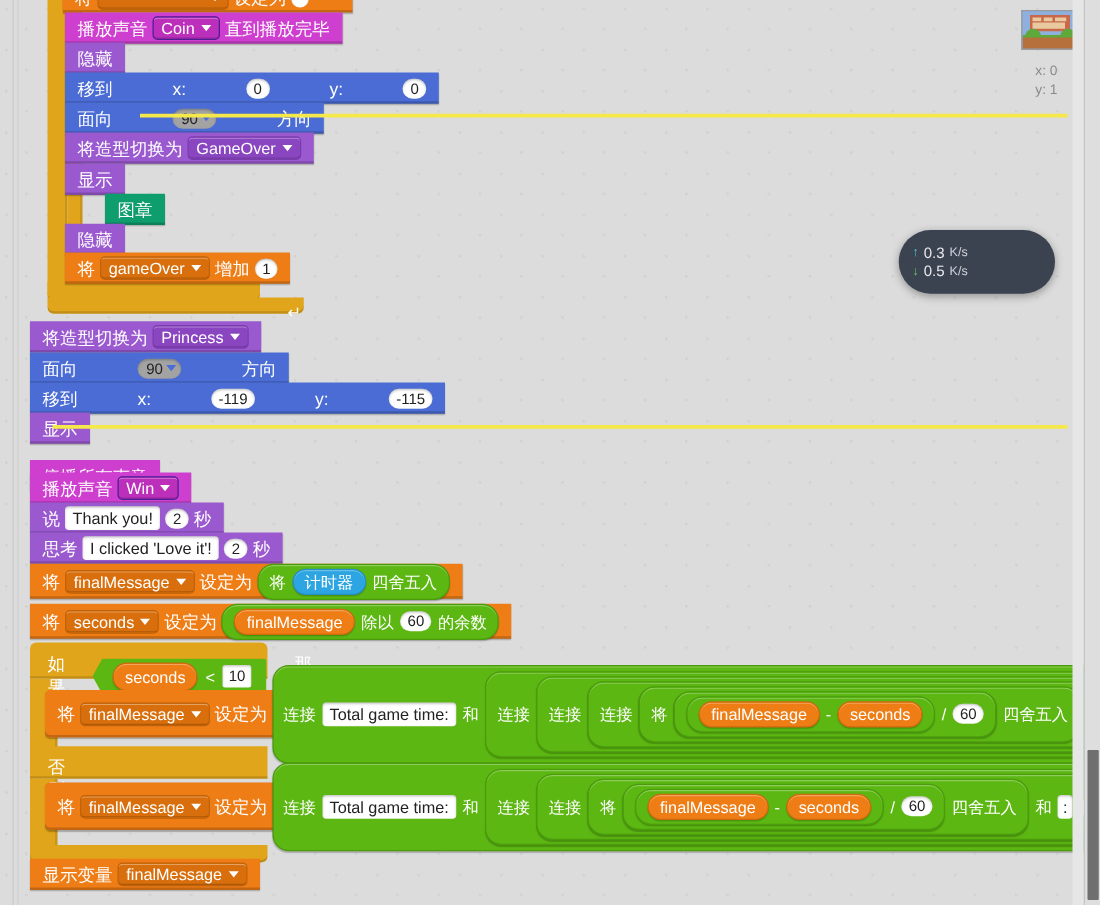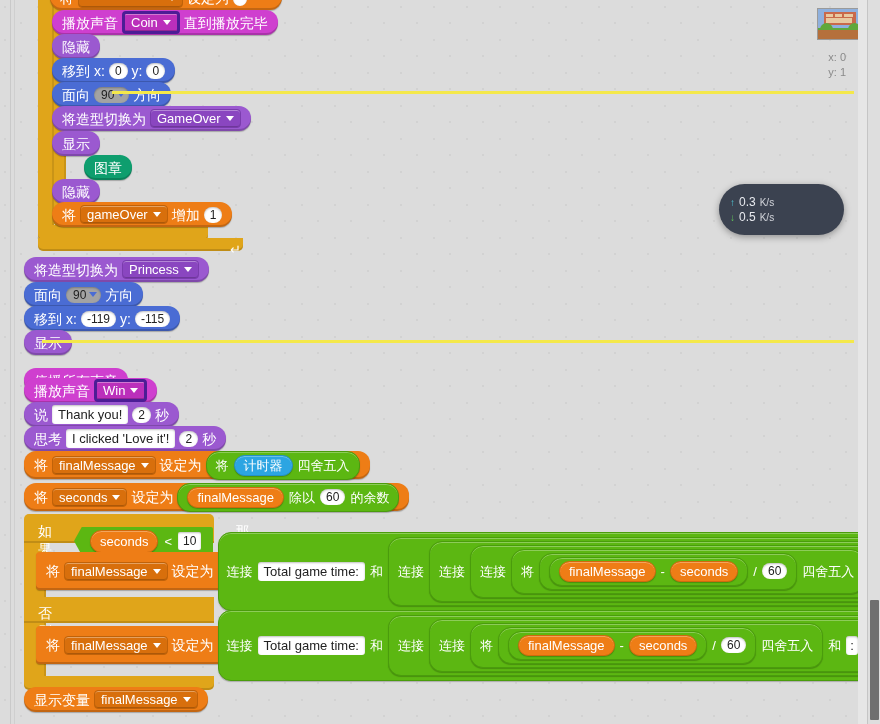--- a/index.html
+++ b/index.html
@@ -23,39 +23,39 @@
   }
   .vline{ position:absolute; top:0; width:1px; height:724px; background:#c9c9c9; }
   .vline2{ position:absolute; top:0; width:1px; height:724px; background:#cfcfcf; }
 
   .yline{ position:absolute; left:112px; height:3px; background:#f4e84a; z-index:1; }
 
   
   .blk{
     position:absolute; display:inline-flex; align-items:center;
     color:#fff; font-size:14px; line-height:1;
-    padding:5px 8px; border-radius:12px;
+    padding:5px 8px; border-radius:0;
     box-shadow:inset 0 -2px 0 rgba(0,0,0,.18), 0 1px 1px rgba(0,0,0,.25);
     white-space:nowrap; height:25px;
   }
   .blk > span{ margin:0 2px; }
   .looks { background:#9b59d0; }
-  .motion{ background:#4a6cd4; }
+  .motion{ background:#4a6cd4;gap:44px; }
   .sound { background:#cf3fcf; }
   .pen   { background:#0e9e6e; }
   .vars  { background:#ee7d16; }
 
   
   .drop{
     display:inline-flex; align-items:center; gap:5px;
     border-radius:4px; padding:2px 6px; font-size:13px;
     box-shadow:inset 0 1px 0 rgba(255,255,255,.35), inset 0 -1px 0 rgba(0,0,0,.2);
   }
   .looks .drop{ background:#8a46c0; border:1px solid #7a3cad; }
-  .sound .drop{ background:#bb2fbb; border:3px solid #4c1d95; }
+  .sound .drop{ background:#bb2fbb; border:1px solid #4c1d95; }
   .vars  .drop{ background:#d86f0c; border:1px solid #c06209; }
   .caret{ width:0;height:0;border-left:4px solid transparent;border-right:4px solid transparent;border-top:5px solid #fff; }
 
   .numf{
     background:#fff; color:#222; border-radius:9px;
     padding:2px 6px; font-size:12px; min-width:14px; text-align:center;
     box-shadow:inset 0 1px 2px rgba(0,0,0,.25);
   }
   .txtf{
     background:#fff; color:#222; border-radius:3px;

